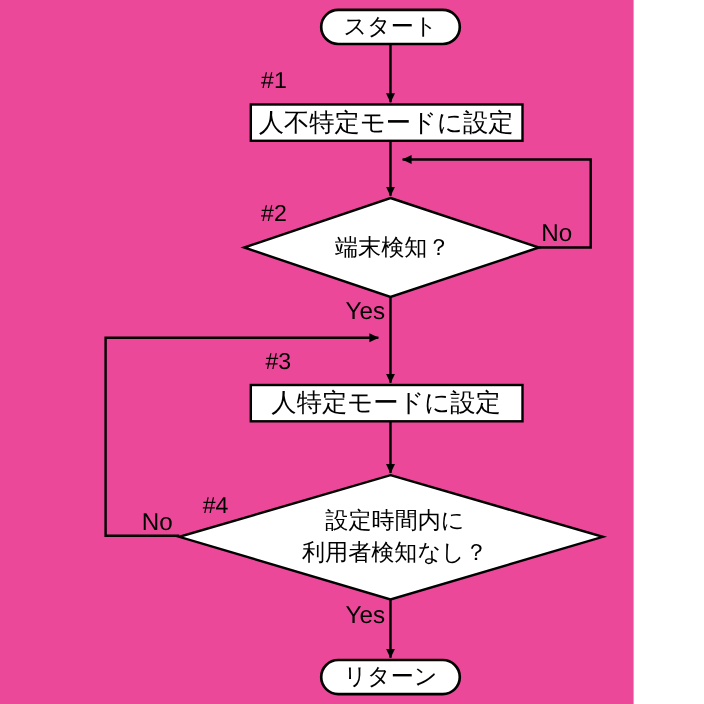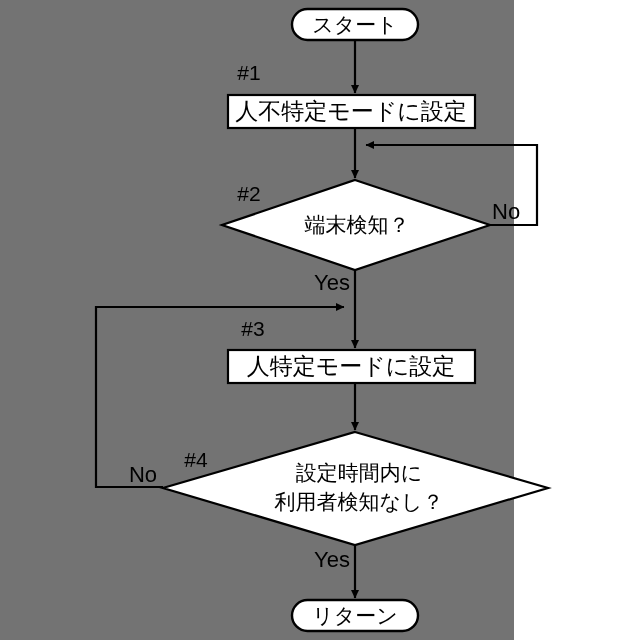--- a/index.html
+++ b/index.html
@@ -10,23 +10,23 @@
   }
   body {
     width: 640px;
     height: 640px;
     font-family: "Liberation Sans", "DejaVu Sans", sans-serif;
     color: #000000;
     overflow: hidden;
   }
   #flowchart-root {
     position: relative;
-    width: 514px;
+    width: 576px;
     height: 640px;
-    background: #737373;
+    background: #ec4899;
   }
   svg.flow-canvas {
     display: block;
     width: 640px;
     height: 640px;
   }
   .node-shape {
     fill: #ffffff;
     stroke: #000000;
     stroke-width: 2.2;

